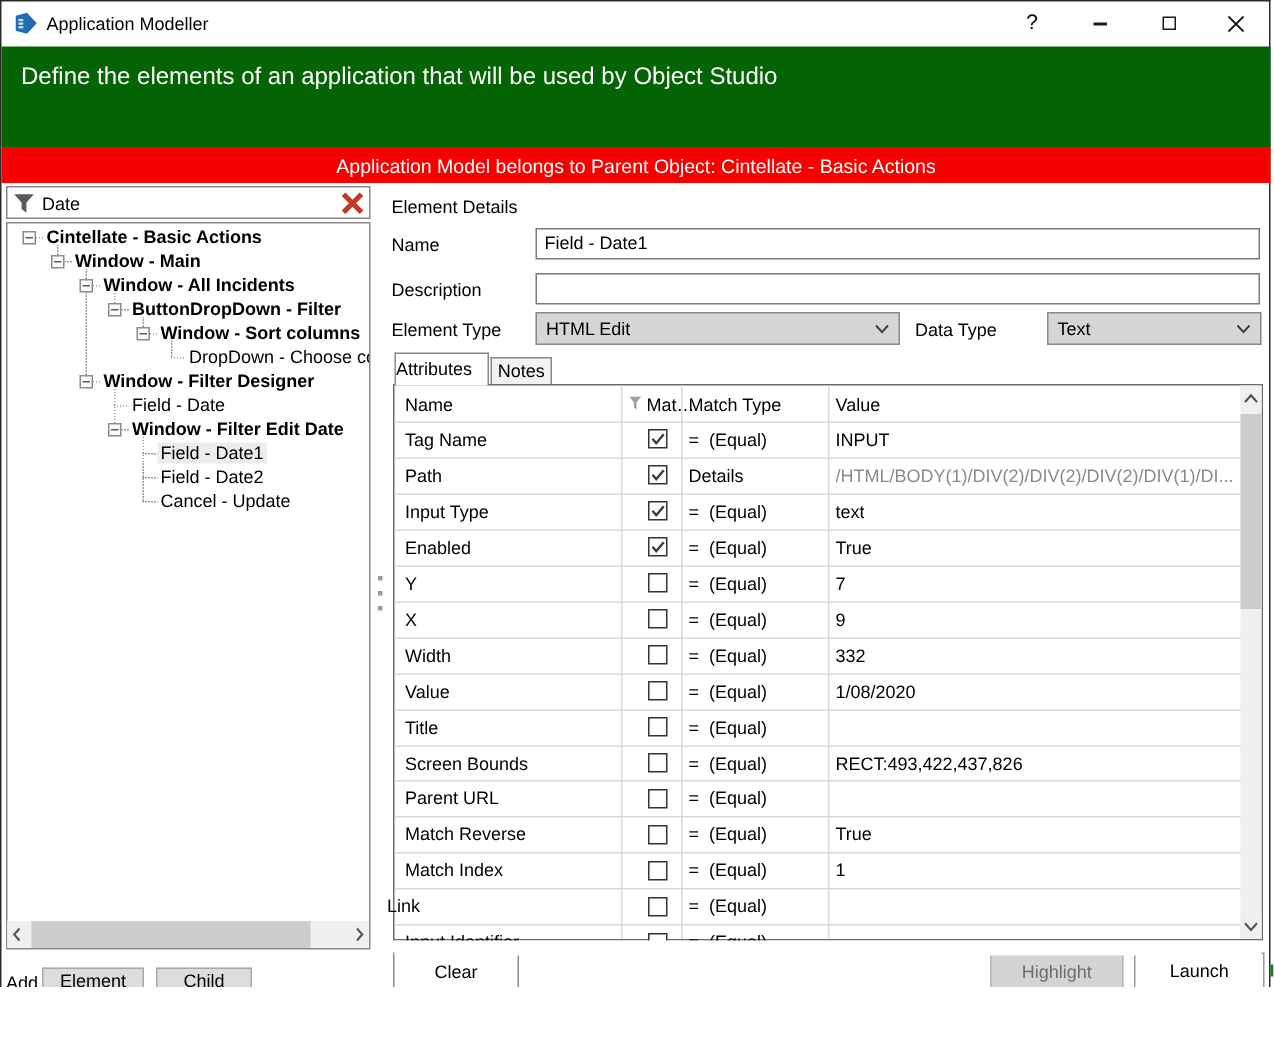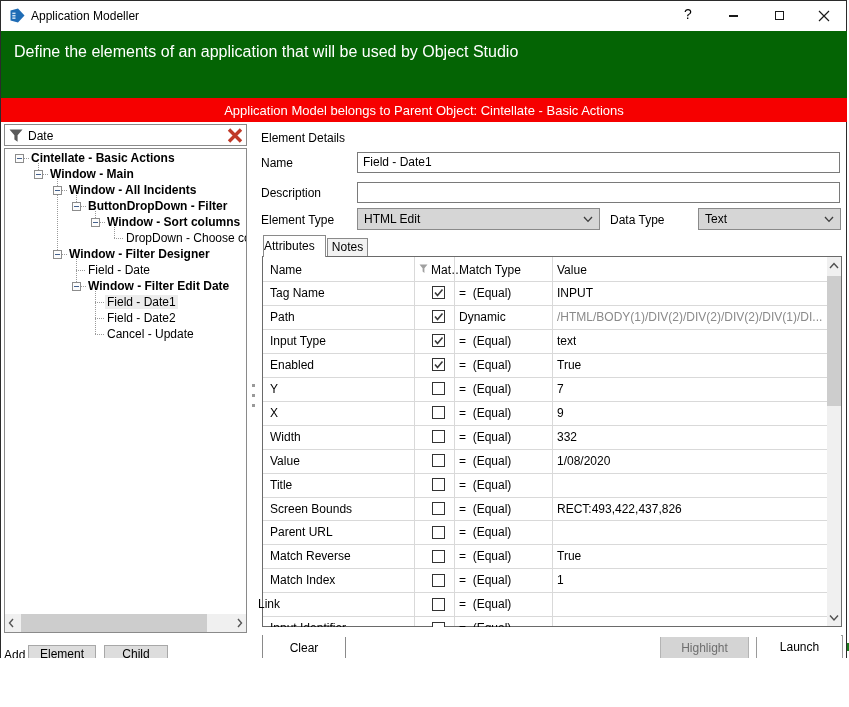--- a/index.html
+++ b/index.html
@@ -125,21 +125,21 @@
     </div>
 <div class="abs" style="left:459px;top:286px;z-index:4;white-space:nowrap;">=&nbsp; (Equal)</div>
 <div class="abs" style="left:557px;top:286px;z-index:4;white-space:nowrap;color:#000;max-width:268px;overflow:hidden;">INPUT</div>
 <div class="abs" style="left:263px;top:305px;width:578px;height:1px;background:#d9d9d9;z-index:4;"></div>
 <div class="abs" style="left:270px;top:310px;z-index:4;white-space:nowrap;">Path</div>
 <div class="abs" style="left:432px;top:310px;width:13px;height:13px;border:1px solid #333;background:#fff;z-index:4;">
       <svg width="11" height="11" style="position:absolute;left:0px;top:0px;">
         <path d="M2,5.5 L4.5,8.5 L9.5,2.5" stroke="#3a3a3a" stroke-width="1.6" fill="none"></path>
       </svg>
     </div>
-<div class="abs" style="left:459px;top:310px;z-index:4;white-space:nowrap;">Dynamic</div>
+<div class="abs" style="left:459px;top:310px;z-index:4;white-space:nowrap;">Details</div>
 <div class="abs" style="left:557px;top:310px;z-index:4;white-space:nowrap;color:#8a8a8a;max-width:268px;overflow:hidden;">/HTML/BODY(1)/DIV(2)/DIV(2)/DIV(2)/DIV(1)/DI...</div>
 <div class="abs" style="left:263px;top:329px;width:578px;height:1px;background:#d9d9d9;z-index:4;"></div>
 <div class="abs" style="left:270px;top:334px;z-index:4;white-space:nowrap;">Input Type</div>
 <div class="abs" style="left:432px;top:334px;width:13px;height:13px;border:1px solid #333;background:#fff;z-index:4;">
       <svg width="11" height="11" style="position:absolute;left:0px;top:0px;">
         <path d="M2,5.5 L4.5,8.5 L9.5,2.5" stroke="#3a3a3a" stroke-width="1.6" fill="none"></path>
       </svg>
     </div>
 <div class="abs" style="left:459px;top:334px;z-index:4;white-space:nowrap;">=&nbsp; (Equal)</div>
 <div class="abs" style="left:557px;top:334px;z-index:4;white-space:nowrap;color:#000;max-width:268px;overflow:hidden;">text</div>

